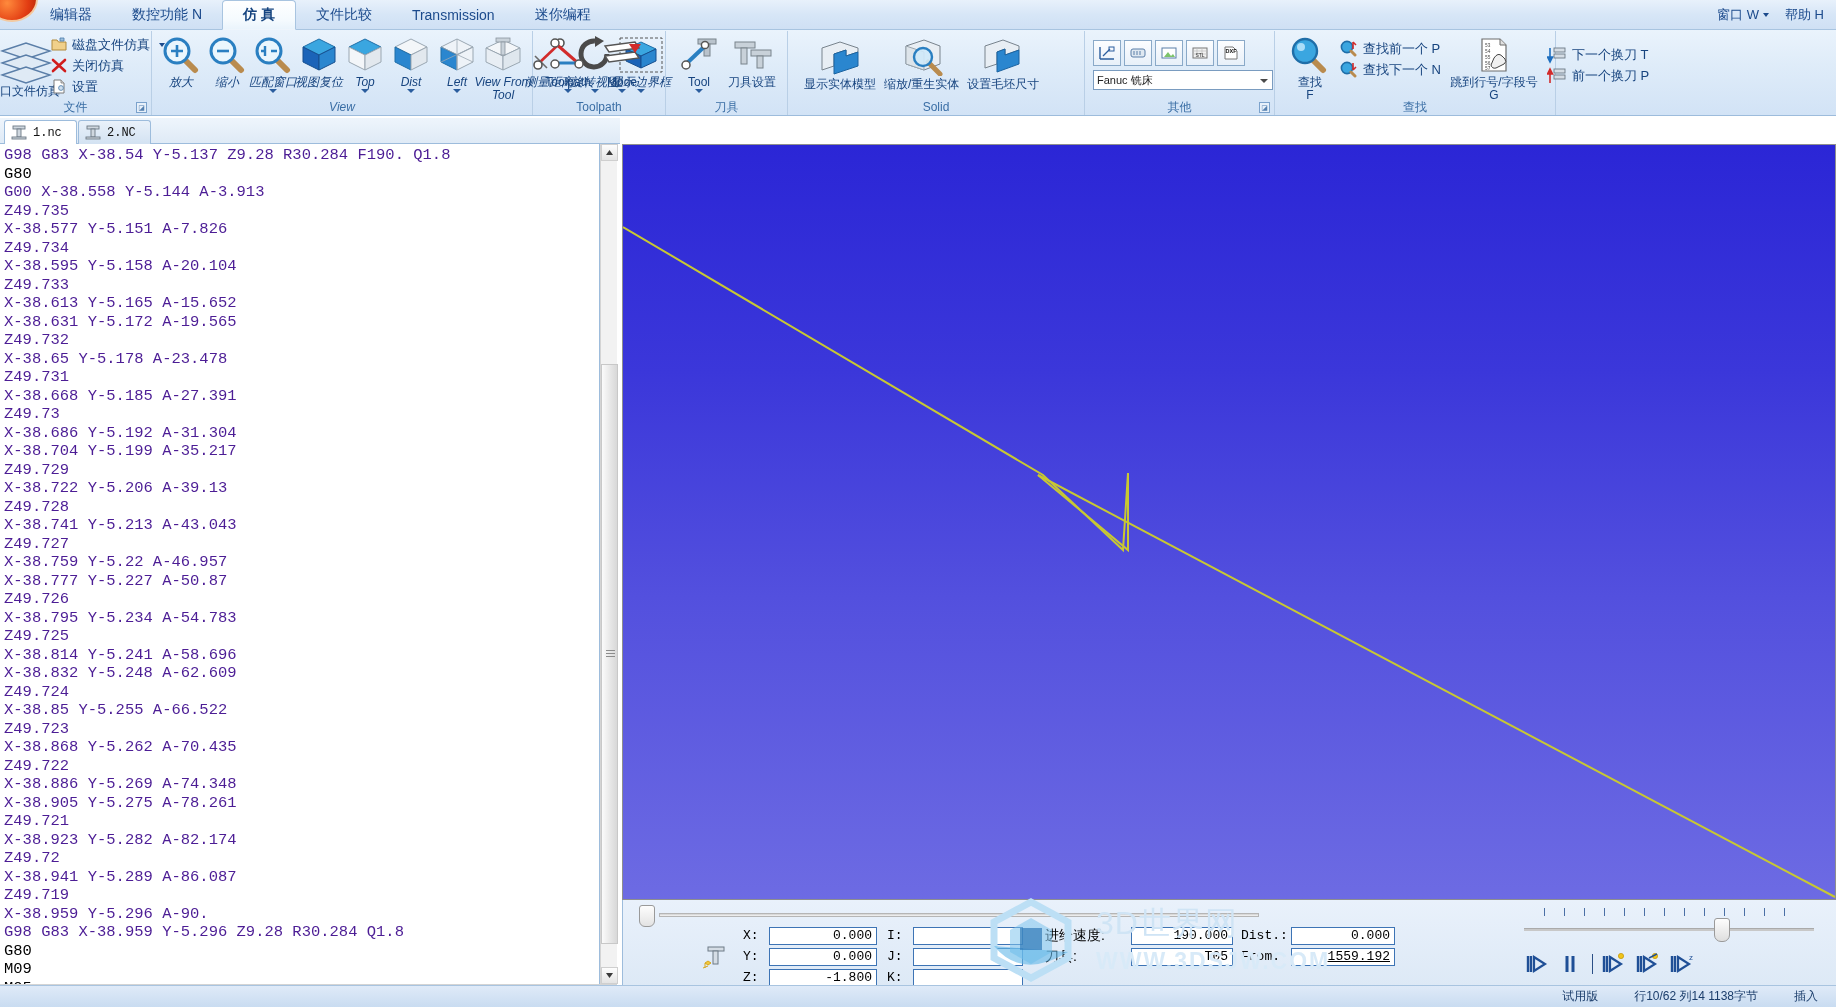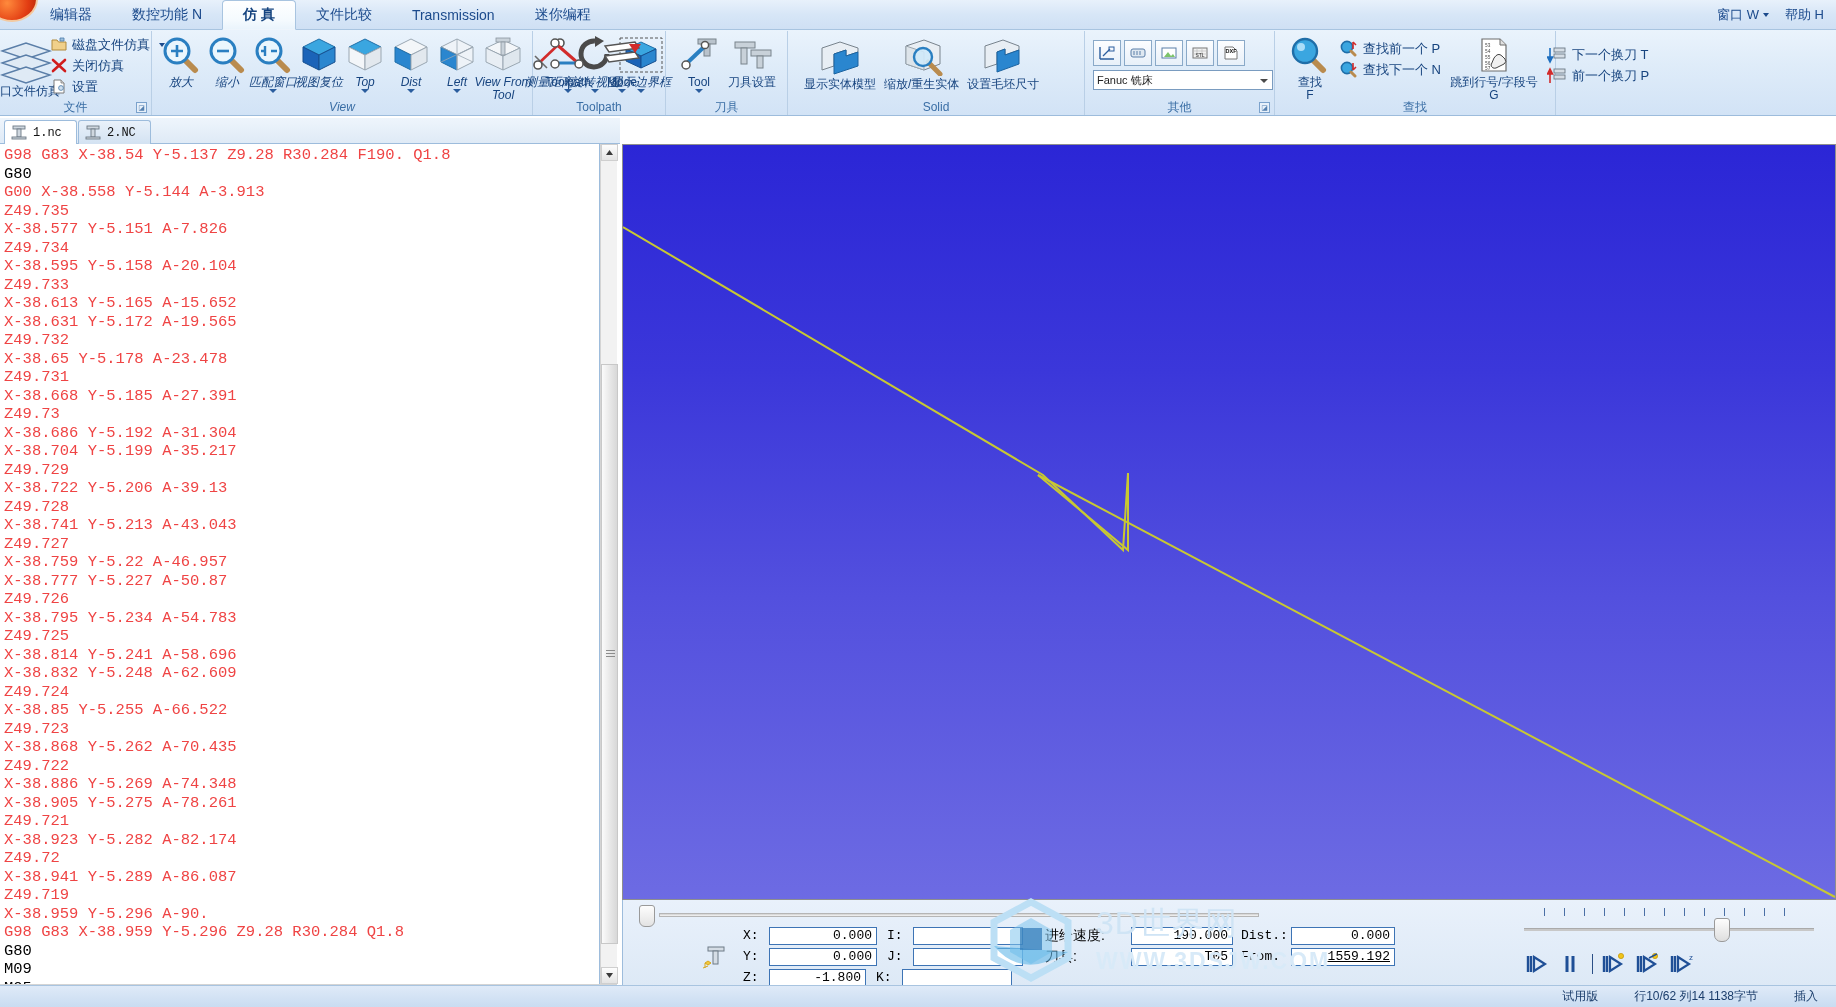--- a/index.html
+++ b/index.html
@@ -100,21 +100,21 @@
   }
   .doctab.active { background: #ffffff; z-index: 3; }
   .doctab.inactive { background: linear-gradient(to bottom,#e9f1fa,#d3e2f2); }
 
   
   .editor {
     position: absolute; left: 0; top: 144px; width: 600px; height: 840px;
     background: #fff; overflow: hidden; border-right: 1px solid #9dbcdc;
   }
   .codelines { padding: 2px 0 0 4px; }
-  .cl { font-family: "Liberation Mono", monospace; font-size: 15.5px; line-height: 18.5px; white-space: pre; color: #ef4444; }
+  .cl { font-family: "Liberation Mono", monospace; font-size: 15.5px; line-height: 18.5px; white-space: pre; color: #4c1d95; }
   .cl.black { color: #000000; }
 
   
   .vscroll {
     position: absolute; left: 600px; top: 144px; width: 17px; height: 840px;
     background: #f2f2f2; border-left: 1px solid #d4d4d4;
   }
   .vs-arrow {
     position: absolute; left: 0; width: 17px; height: 17px;
     background: linear-gradient(to bottom,#fdfdfd,#e4e4e4); border: 1px solid #cfcfcf;
@@ -719,21 +719,21 @@
       <div class="fbox" style="width:108px;"><span>0.000</span></div>
       <span class="flabel" style="margin-left:10px;">J:</span>
       <div class="fbox" style="width:110px;"><span></span></div>
       <span class="flabel wide" style="margin-left:22px;">刀具:</span>
       <div class="fbox" style="width:102px;"><span>T05</span></div>
       <span class="flabel" style="width:50px;margin-left:8px;">From:</span>
       <div class="fbox" style="width:104px;text-decoration:underline;"><span>1559.192</span></div>
     </div>
     <div class="frow">
       <span class="flabel">Z:</span>
-      <div class="fbox" style="width:97px;"><span>-1.800</span></div>
+      <div class="fbox" style="width:108px;"><span>-1.800</span></div>
       <span class="flabel" style="margin-left:10px;">K:</span>
       <div class="fbox" style="width:110px;"><span></span></div>
     </div>
   </div>
 
   <div class="playbar">
     <div class="pb-ticks">
       <i style="left:0"></i>
         <i style="left:20px"></i>
         <i style="left:40px"></i>

